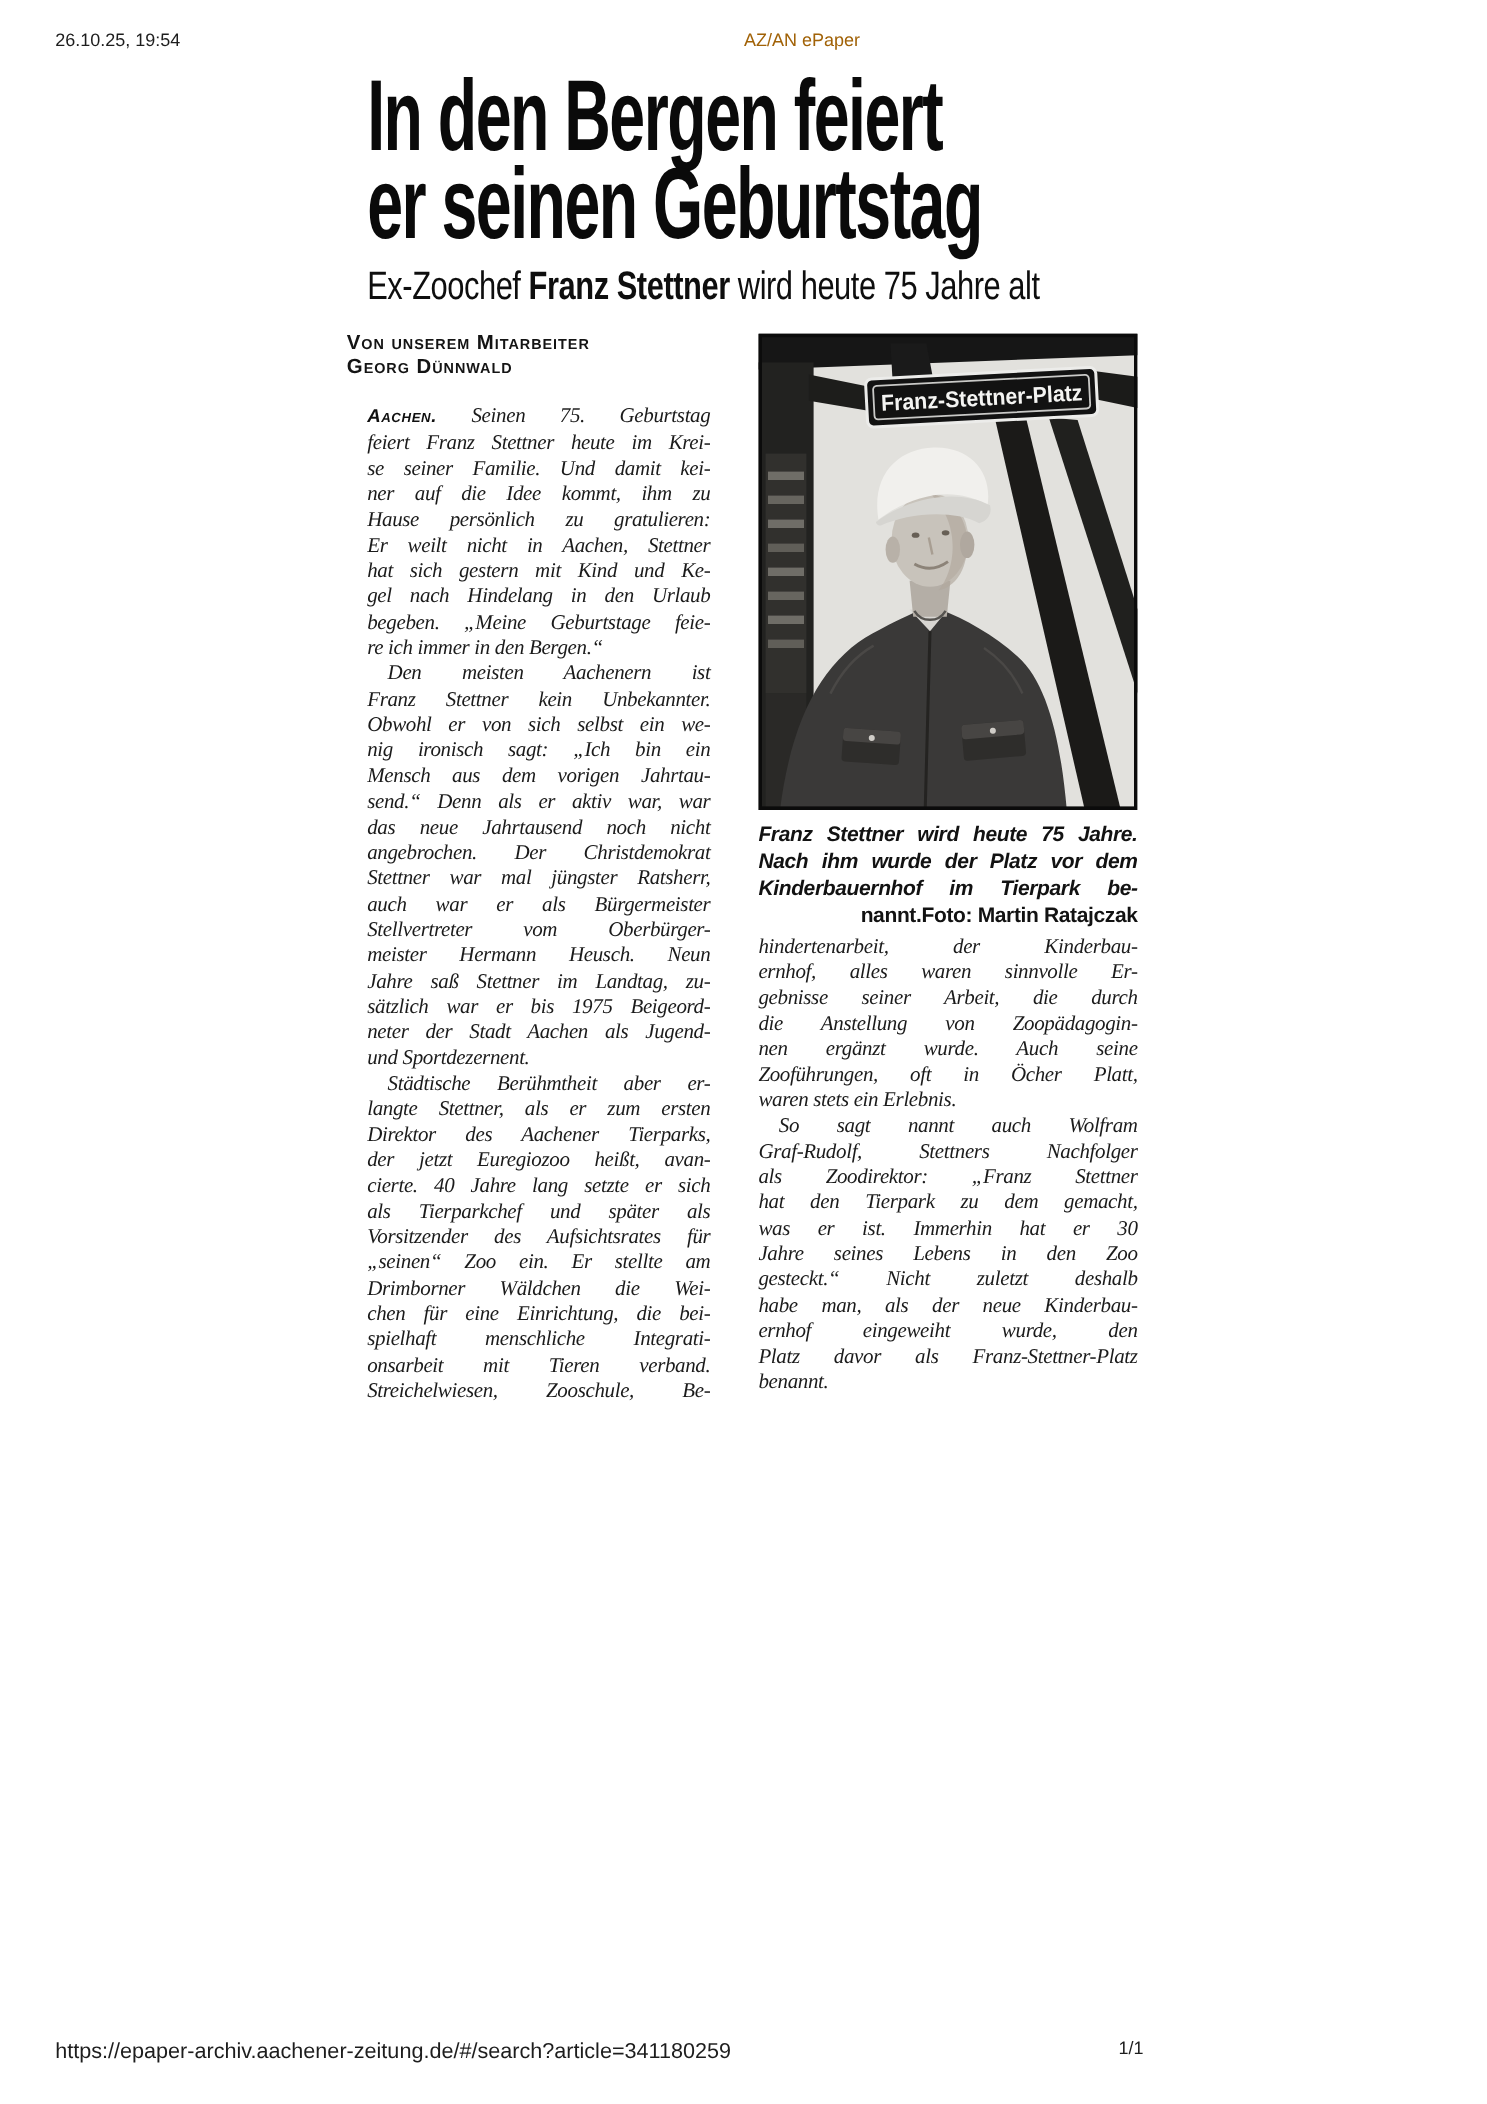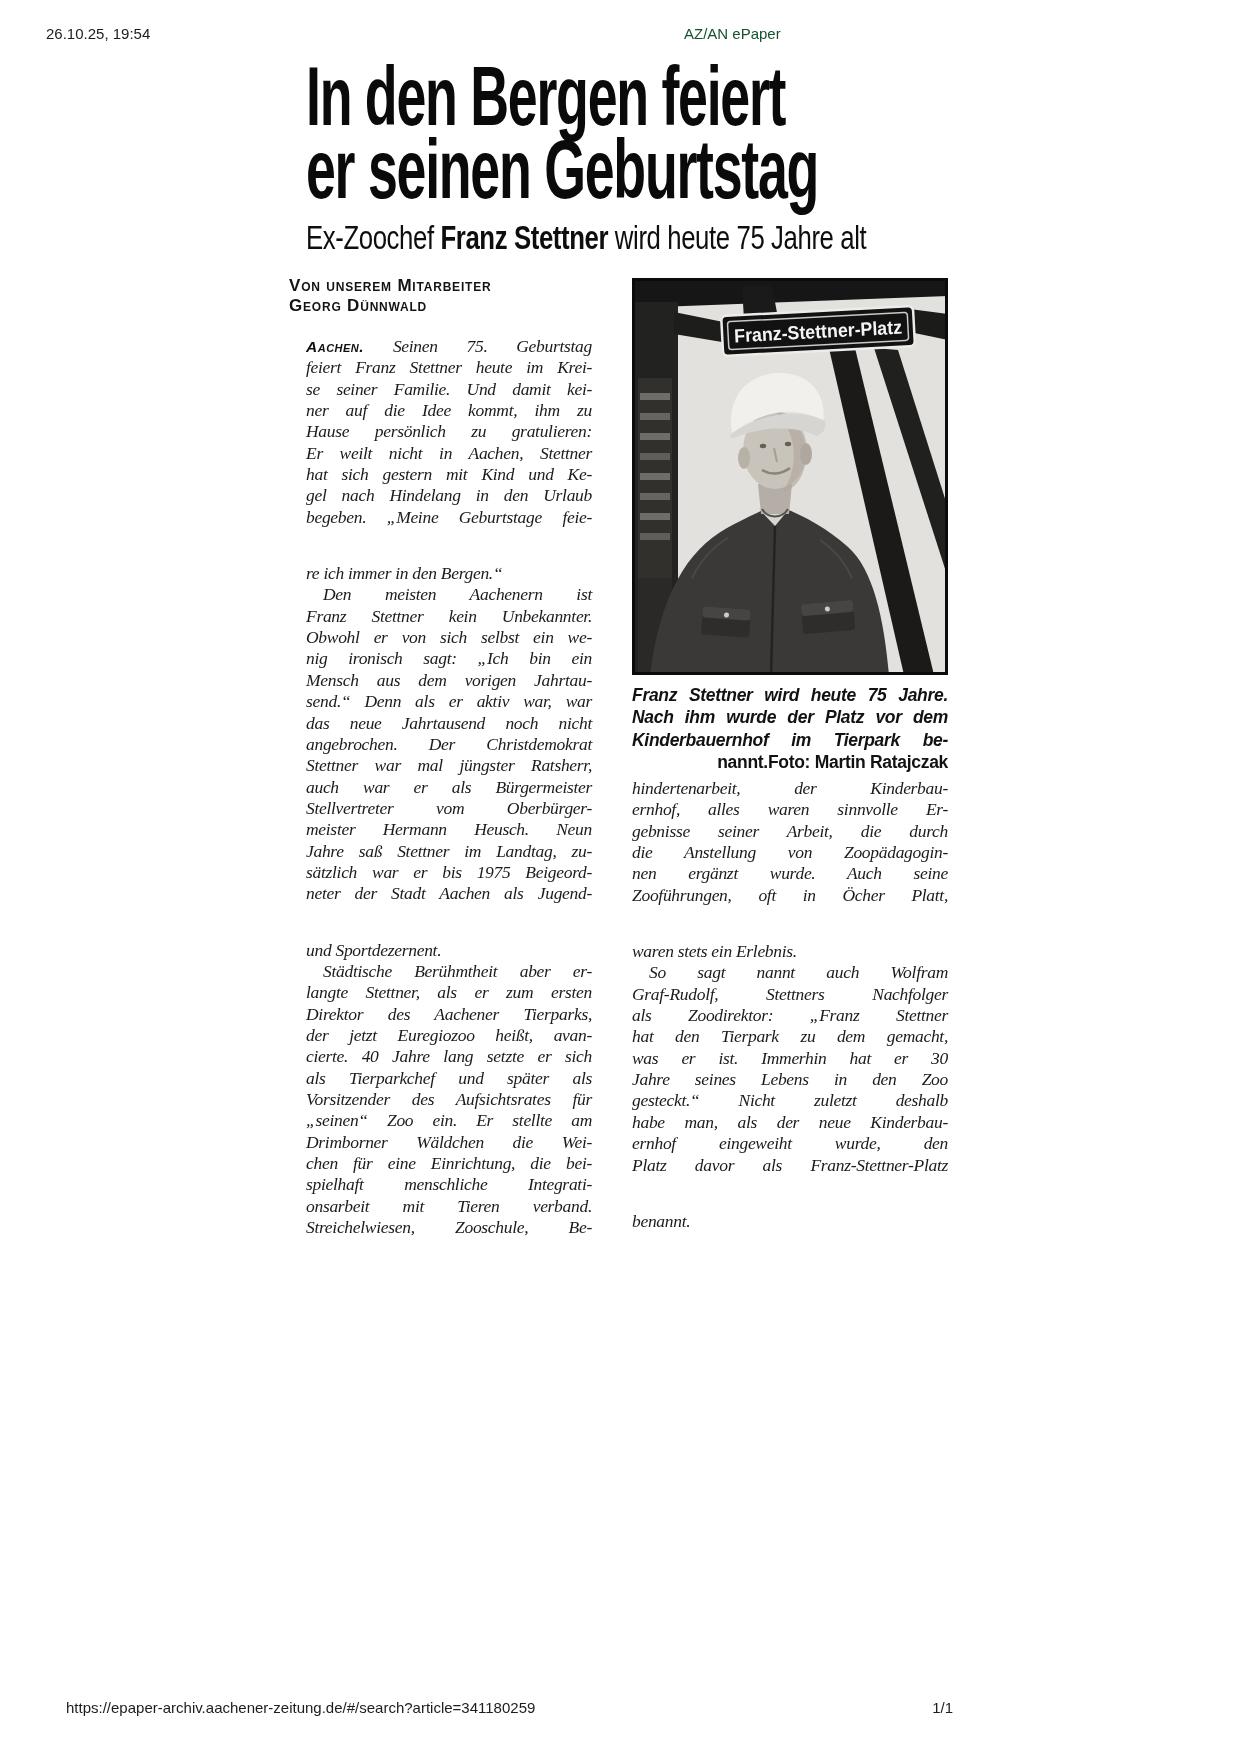--- a/index.html
+++ b/index.html
@@ -1,40 +1,40 @@
 <!DOCTYPE html>
 <html><head>
 <meta charset="utf-8">
 <style>
   html,body{margin:0;padding:0;background:#fff;}
   .page{position:relative;width:1000px;height:1753px;background:#ffffff;overflow:hidden;
         font-family:"Liberation Sans",sans-serif;color:#161616;}
 
   
   .hdr-date{position:absolute;left:46px;top:25px;font-size:15px;color:#1d1d1d;}
-  .hdr-title{position:absolute;left:684px;top:25px;font-size:15px;color:#14532d;}
-  .ftr-url{position:absolute;left:46px;top:1699px;font-size:15px;color:#1d1d1d;margin-left:20px;}
+  .hdr-title{position:absolute;left:620px;top:25px;font-size:15px;color:#a16207;}
+  .ftr-url{position:absolute;left:46px;top:1699px;font-size:18px;color:#1d1d1d;}
   .ftr-page{position:absolute;right:47px;top:1699px;font-size:15px;color:#1d1d1d;}
 
   
   .headline{position:absolute;left:306px;top:60px;font-weight:bold;font-size:84px;line-height:73px;
             letter-spacing:-2px;color:#0a0a0a;transform:scale(0.64,1);transform-origin:0 0;white-space:nowrap;}
   .subheadline{position:absolute;left:306px;top:219px;font-size:33px;letter-spacing:-0.5px;color:#0e0e0e;
             transform:scale(0.78,1);transform-origin:0 0;white-space:nowrap;}
   .subheadline .bold{font-weight:bold;}
   .byline{position:absolute;left:289px;top:276px;font-size:17px;font-weight:bold;
           font-variant:small-caps;letter-spacing:0.8px;line-height:19.5px;color:#141414;}
 
   
   .col{position:absolute;font-family:"Liberation Serif",serif;font-size:17.5px;line-height:21.35px;
        letter-spacing:-0.3px;color:#1b1b1b;}
   .col1{left:306px;top:336px;width:286px;}
   .col2{left:632px;top:778px;width:316px;}
   .jline{text-align:justify;text-align-last:justify;font-style:italic;}
-  .jline.lend{text-align-last:left;margin-top:35px;}
+  .jline.lend{text-align-last:left;}
   .para.indent > .jline:first-child{text-indent:17px;}
   .lead{font-family:"Liberation Sans",sans-serif;font-weight:bold;font-variant:small-caps;
         font-size:15.5px;letter-spacing:0.5px;color:#101010;}
 
   
   .photo{position:absolute;left:632px;top:278px;width:316px;height:397px;}
   .photo svg{display:block;width:100%;height:100%;}
   .caption{position:absolute;left:632px;top:684px;width:316px;font-weight:bold;font-size:17.5px;
            line-height:22.4px;letter-spacing:-0.3px;color:#121212;}
   .caption .cap-last{display:flex;justify-content:flex-end;}

